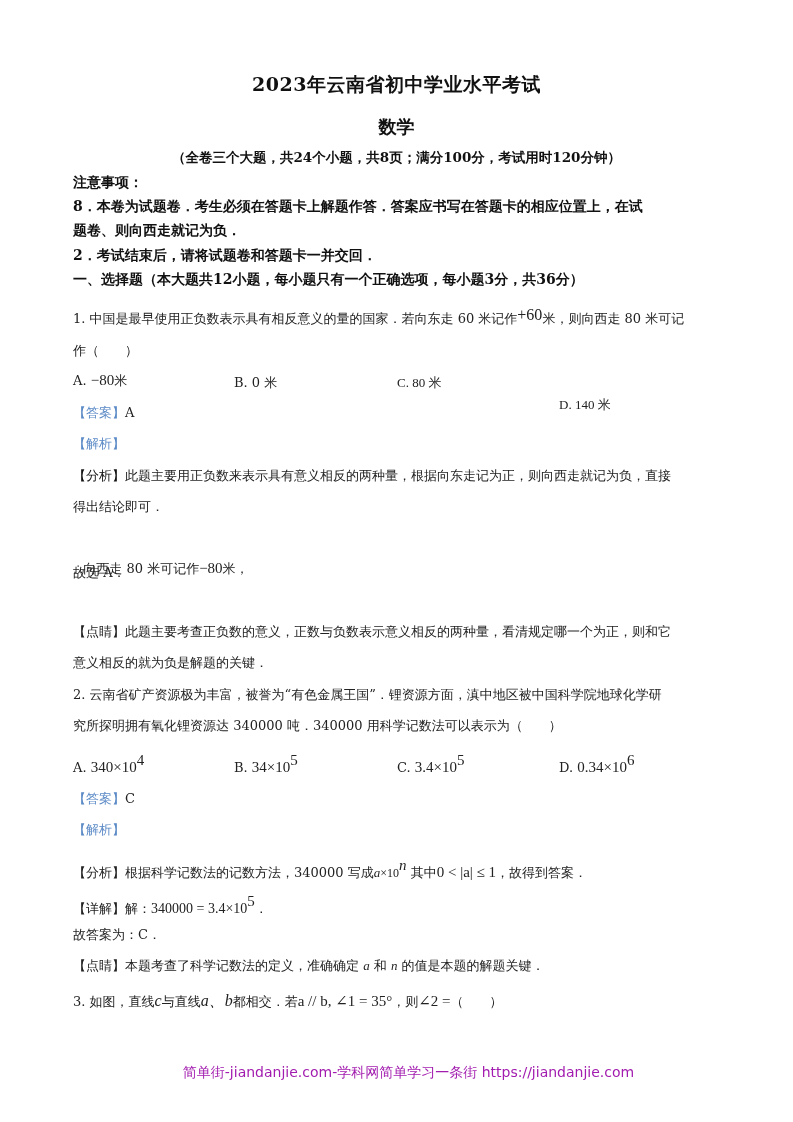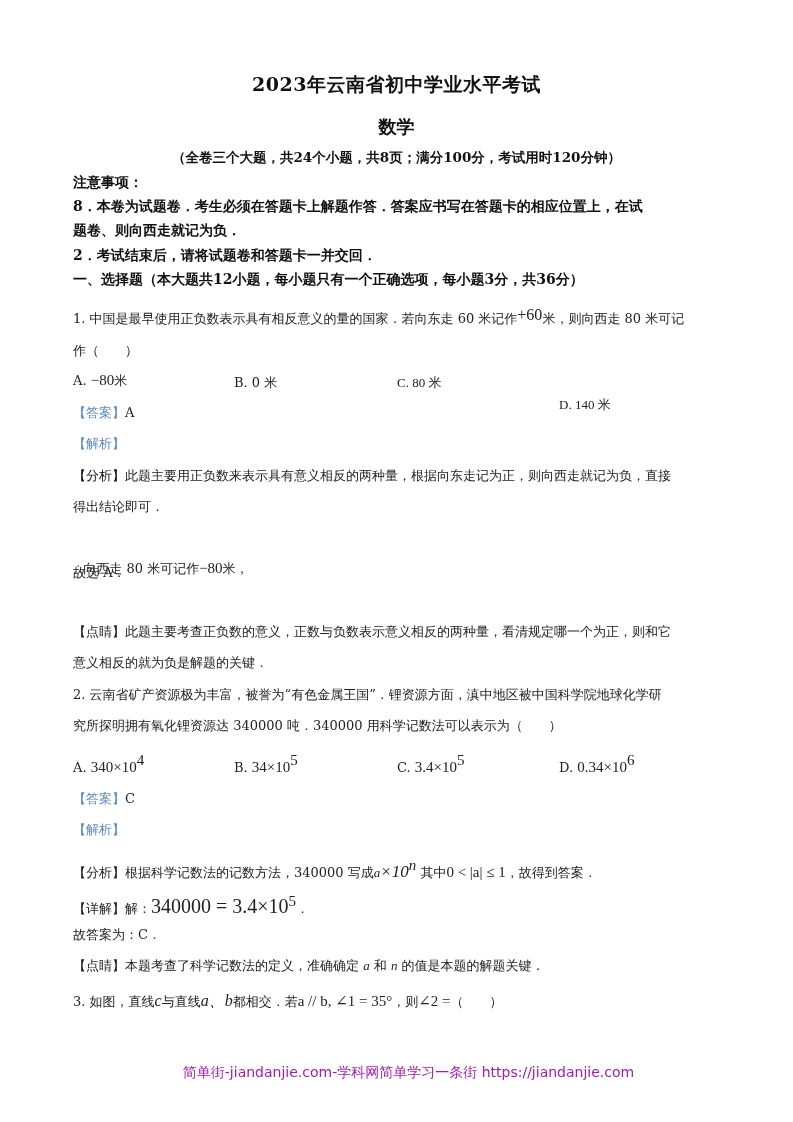--- a/index.html
+++ b/index.html
@@ -90,26 +90,26 @@
     <span>D.</span>
     <span class="math">0.34×10</span><sup class="math">6</sup>
   </div>
 
   <div class="abs body" style="left:73px; top:790px;">
     <span class="blue">【答案】</span><span>C</span>
   </div>
   <div class="abs body blue" style="left:73px; top:821px;">【解析】</div>
 
   <div class="abs body" style="left:73px; top:857px;">
-    <span>【分析】</span><span>根据科学记数法的记数方法，340000 写成</span><span class="math it" style="font-size:13px;">a</span><span class="math" style="font-size:17px;font-style:italic;">×10</span><sup class="math it">n</sup>
+    <span>【分析】</span><span>根据科学记数法的记数方法，340000 写成</span><span class="math it" style="font-size:13px;">a</span><span class="math" style="font-size:12px;">×10</span><sup class="math it">n</sup>
     <span>其中</span><span class="math">0 &lt; |a| ≤ 1</span><span>，故得到答案．</span>
   </div>
 
   <div class="abs body" style="left:73px; top:893px;">
-    <span>【详解】</span><span>解：</span><span class="math" style="font-size:20px;">340000 = 3.4×10</span><sup class="math">5</sup><span>．</span>
+    <span>【详解】</span><span>解：</span><span class="math" style="font-size:14px;">340000 = 3.4×10</span><sup class="math">5</sup><span>．</span>
   </div>
   <div class="abs body" style="left:73px; top:926px;">故答案为：C．</div>
 
   <div class="abs body" style="left:73px; top:957px;">
     <span>【点睛】</span><span>本题考查了科学记数法的定义，准确确定</span>
     <span class="math it" style="font-size:13px;">a</span>
     <span>和</span>
     <span class="math it" style="font-size:13px;">n</span>
     <span>的值是本题的解题关键．</span>
   </div>

